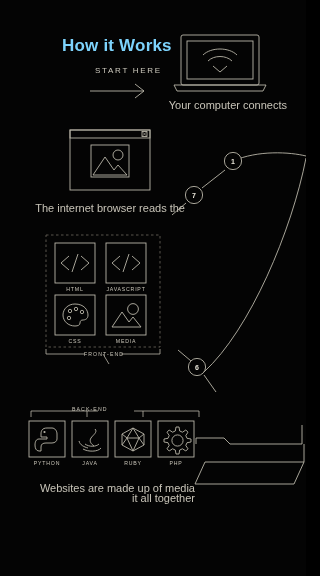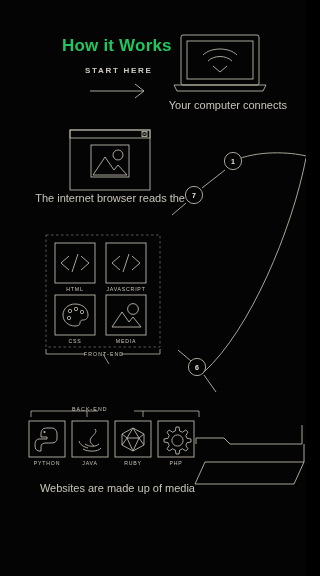--- a/index.html
+++ b/index.html
@@ -1,21 +1,21 @@
 <!DOCTYPE html>
 <html><head>
 <meta charset="utf-8">
 <style>
   html,body{margin:0;padding:0;background:#000;}
   body{width:306px;height:576px;overflow:hidden;
        font-family:"Liberation Sans",sans-serif;color:#dedbd0;}
   #stage{position:relative;width:306px;height:576px;background:#040404;}
   .abs{position:absolute;}
   svg{display:block;overflow:visible;}
-  .title{font-size:17px;font-weight:700;letter-spacing:.2px;color:#22c55e;white-space:nowrap;}
+  .title{font-size:17px;font-weight:700;letter-spacing:.2px;color:#7dd3fc;white-space:nowrap;}
   .sub{font-size:8px;letter-spacing:1.7px;color:#cfcbbf;white-space:nowrap;}
   .cap{font-size:11px;line-height:9.6px;color:#c8c4b8;text-align:right;}
   .tag{font-size:5.2px;letter-spacing:.8px;color:#c8c4b8;text-align:center;white-space:nowrap;}
   .bracketlabel{font-size:5.2px;letter-spacing:1.1px;color:#c8c4b8;white-space:nowrap;}
   .num{font-size:7px;font-weight:700;fill:#e7e4d8;}
 </style>
 </head>
 <body>
 
 <div id="stage">
@@ -37,21 +37,21 @@
       <circle cx="194" cy="195" r="8.6" fill="#040404" stroke="#b9b5a8" stroke-width="0.9"></circle>
       <text class="num" x="194" y="198" text-anchor="middle">7</text>
     </g>
     <g>
       <circle cx="197" cy="367" r="8.6" fill="#040404" stroke="#b9b5a8" stroke-width="0.9"></circle>
       <text class="num" x="197" y="370" text-anchor="middle">6</text>
     </g>
   </svg>
 
   <div class="abs title" style="left:62px;top:36px;">How it Works</div>
-  <div class="abs sub" style="left:85px;top:66px;font-weight:bold;">START HERE</div>
+  <div class="abs sub" style="left:95px;top:66px;">START HERE</div>
   <svg class="abs" style="left:88px;top:82px;width:64px;height:18px;">
     <g fill="none" stroke="#b9b5a8" stroke-width="0.9">
       <path d="M2,9 L56,9"></path>
         <path d="M47,2 L56,9 L47,16"></path>
     </g>
   </svg>
 
   <svg class="abs" style="left:173px;top:34px;width:96px;height:62px;">
     <g fill="none" stroke="#b9b5a8" stroke-width="0.9">
       <rect x="8" y="1" width="78" height="50" rx="2"></rect>
@@ -70,21 +70,21 @@
     <g fill="none" stroke="#b9b5a8" stroke-width="0.9">
       <rect x="1" y="1" width="80" height="60"></rect>
       <rect x="1" y="1" width="80" height="8"></rect>
       <rect x="73" y="2.5" width="5" height="5"></rect>
       <path d="M73.6,3.1 L77.4,6.9 M77.4,3.1 L73.6,6.9" stroke-width="0.7"></path>
       <rect x="22" y="16" width="38" height="32"></rect>
       <circle cx="49" cy="26" r="5"></circle>
       <path d="M24,46 L36,28 L45,41 L49,36 L58,46 Z"></path>
     </g>
   </svg>
-  <div class="abs cap" style="left:35px;top:194px;width:150px;">
+  <div class="abs cap" style="left:35px;top:204px;width:150px;">
     <div>The internet browser reads the</div>
   </div>
 
   <svg class="abs" style="left:45px;top:234px;width:116px;height:114px;">
     <rect x="1" y="1" width="114" height="112" fill="none" stroke="#6e6a60" stroke-width="0.8" stroke-dasharray="2.5 2.5"></rect>
   </svg>
 
   <div class="abs" style="left:54px;top:242px;">
     <svg style="width:42px;height:42px;">
       <g fill="none" stroke="#b9b5a8" stroke-width="0.9">
@@ -215,15 +215,16 @@
     <g fill="none" stroke="#b9b5a8" stroke-width="0.9">
       <path d="M2,14 L30,14 L36,20 L108,20 L108,1"></path>
       <path d="M2,14 L2,20"></path>
       <path d="M11,38 L110,38 L100,60 L1,60 Z"></path>
       <path d="M110,38 L110,20"></path>
     </g>
   </svg>
 
   <div class="abs cap" style="left:25px;top:484px;width:170px;">
     <div>Websites are made up of media</div>
+    <div>it all together</div>
   </div>
 
 </div>
 
 </body></html>

